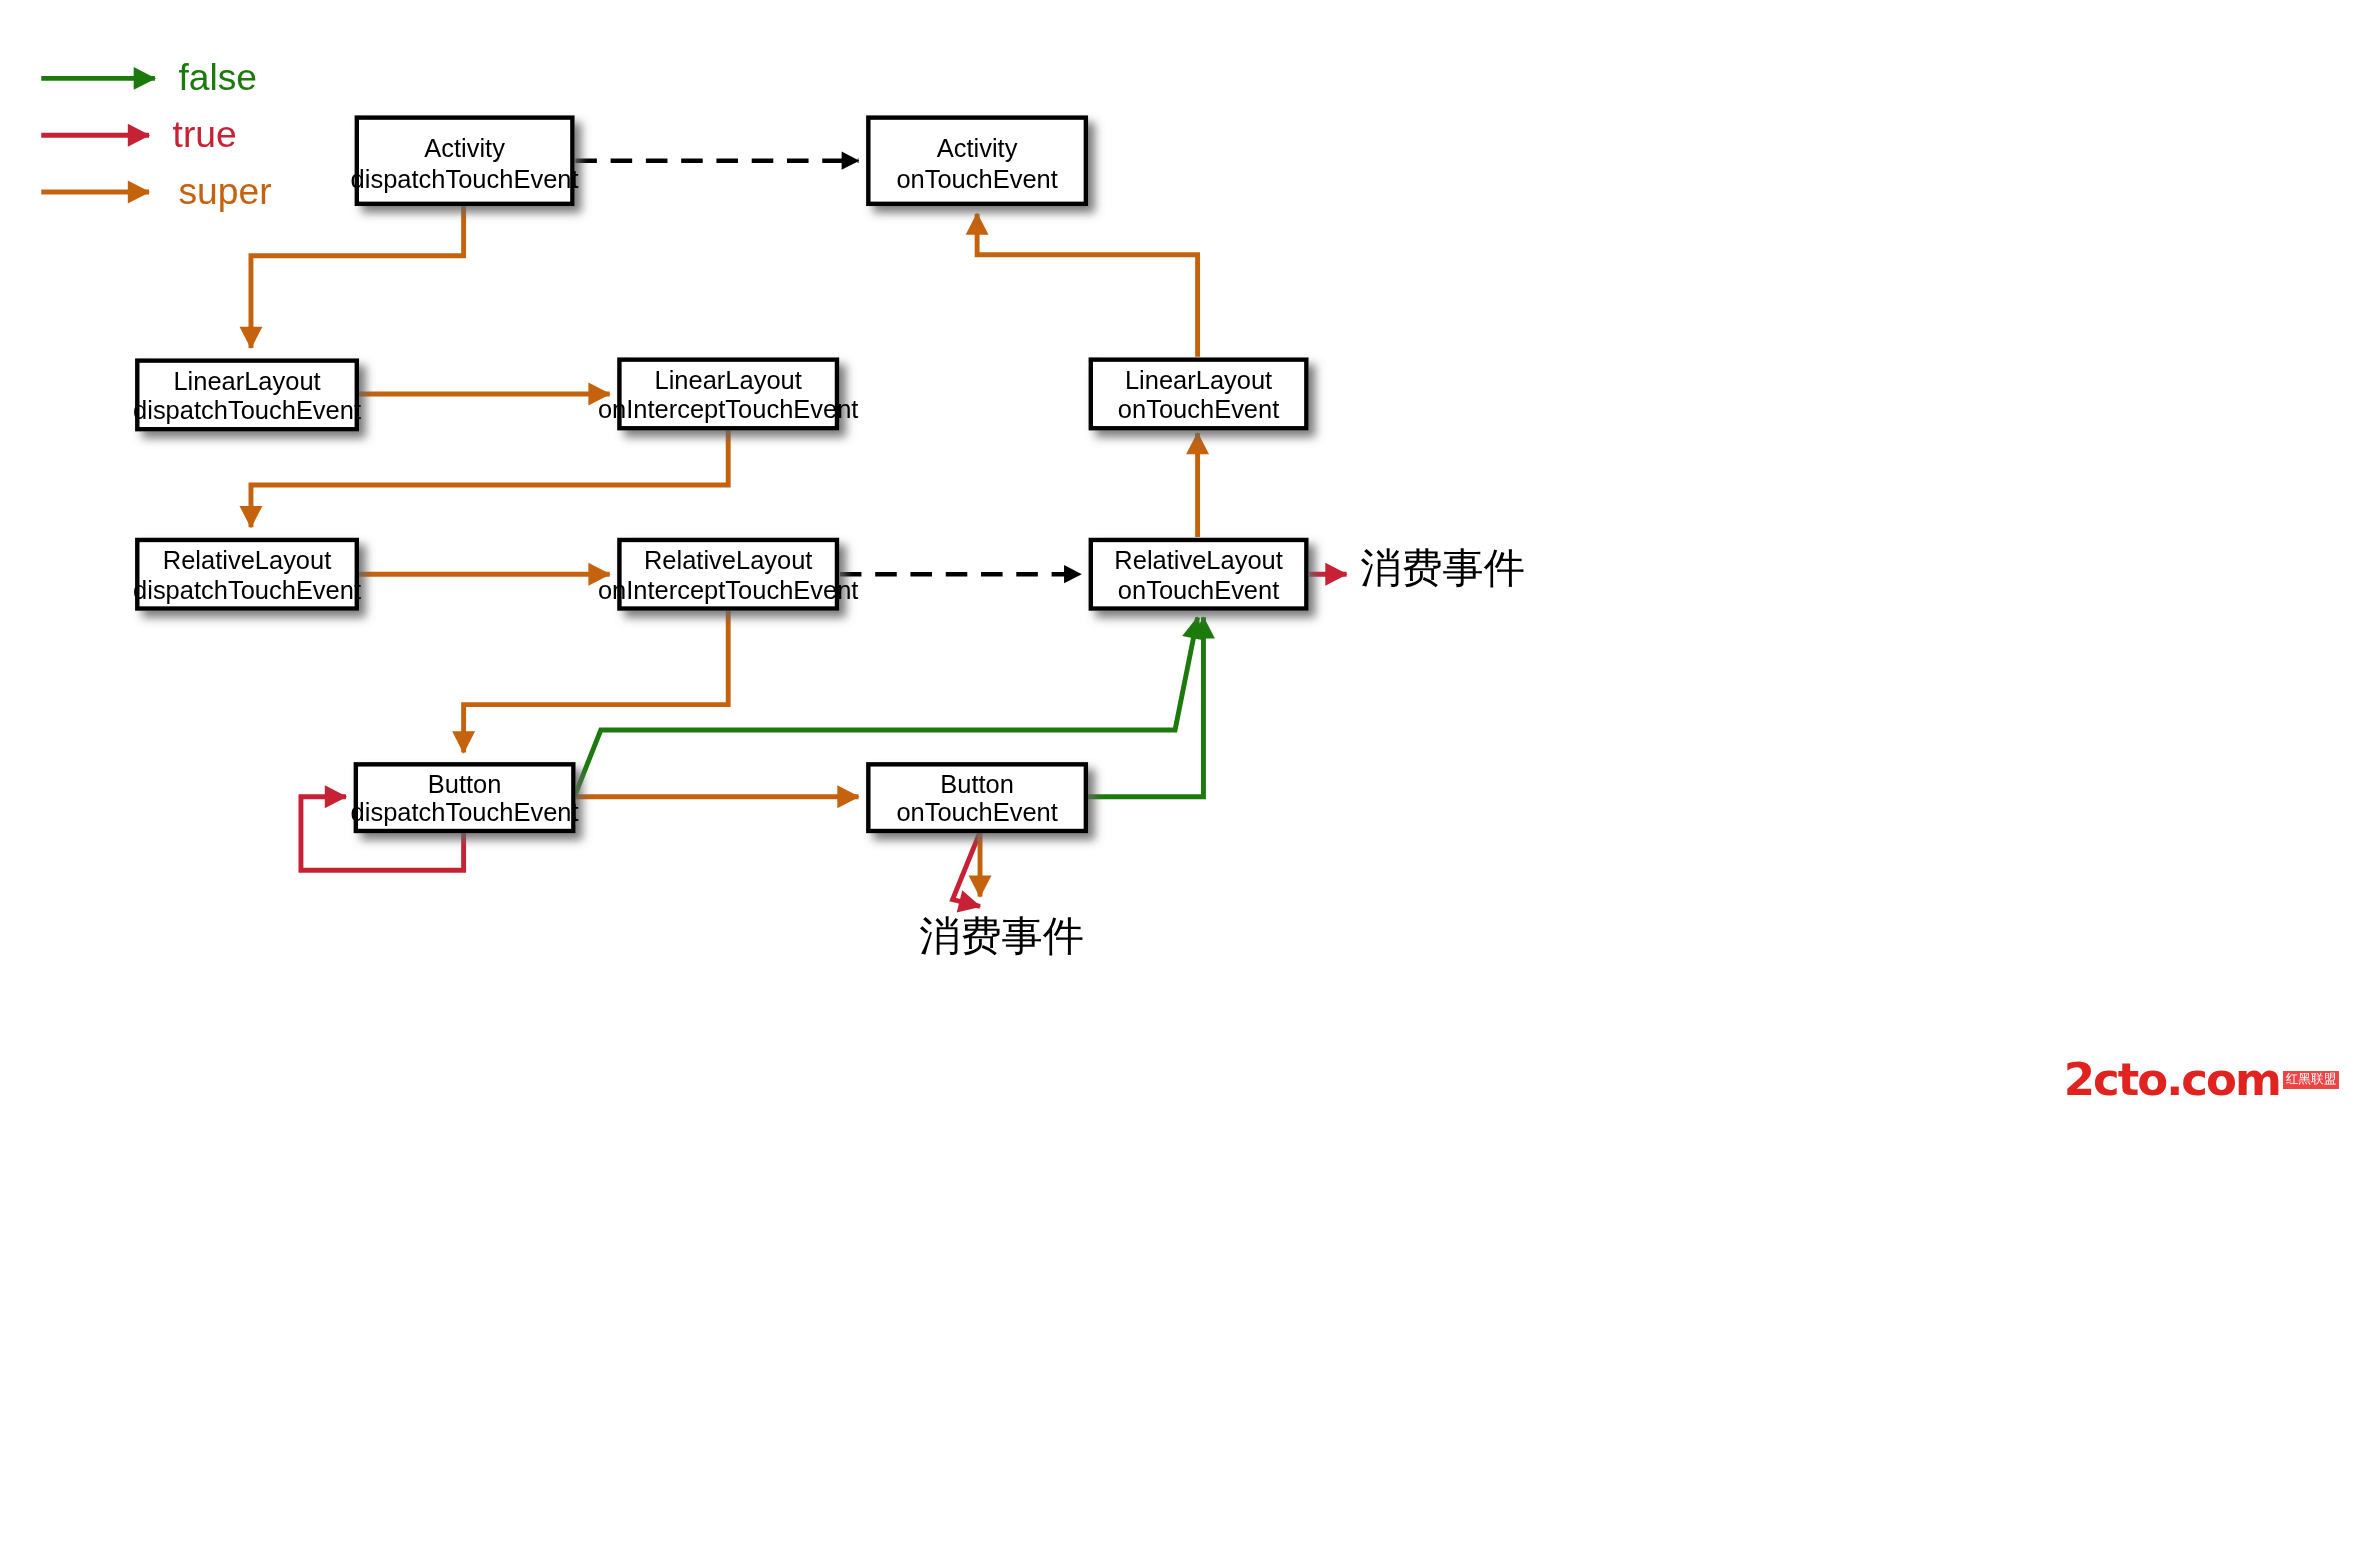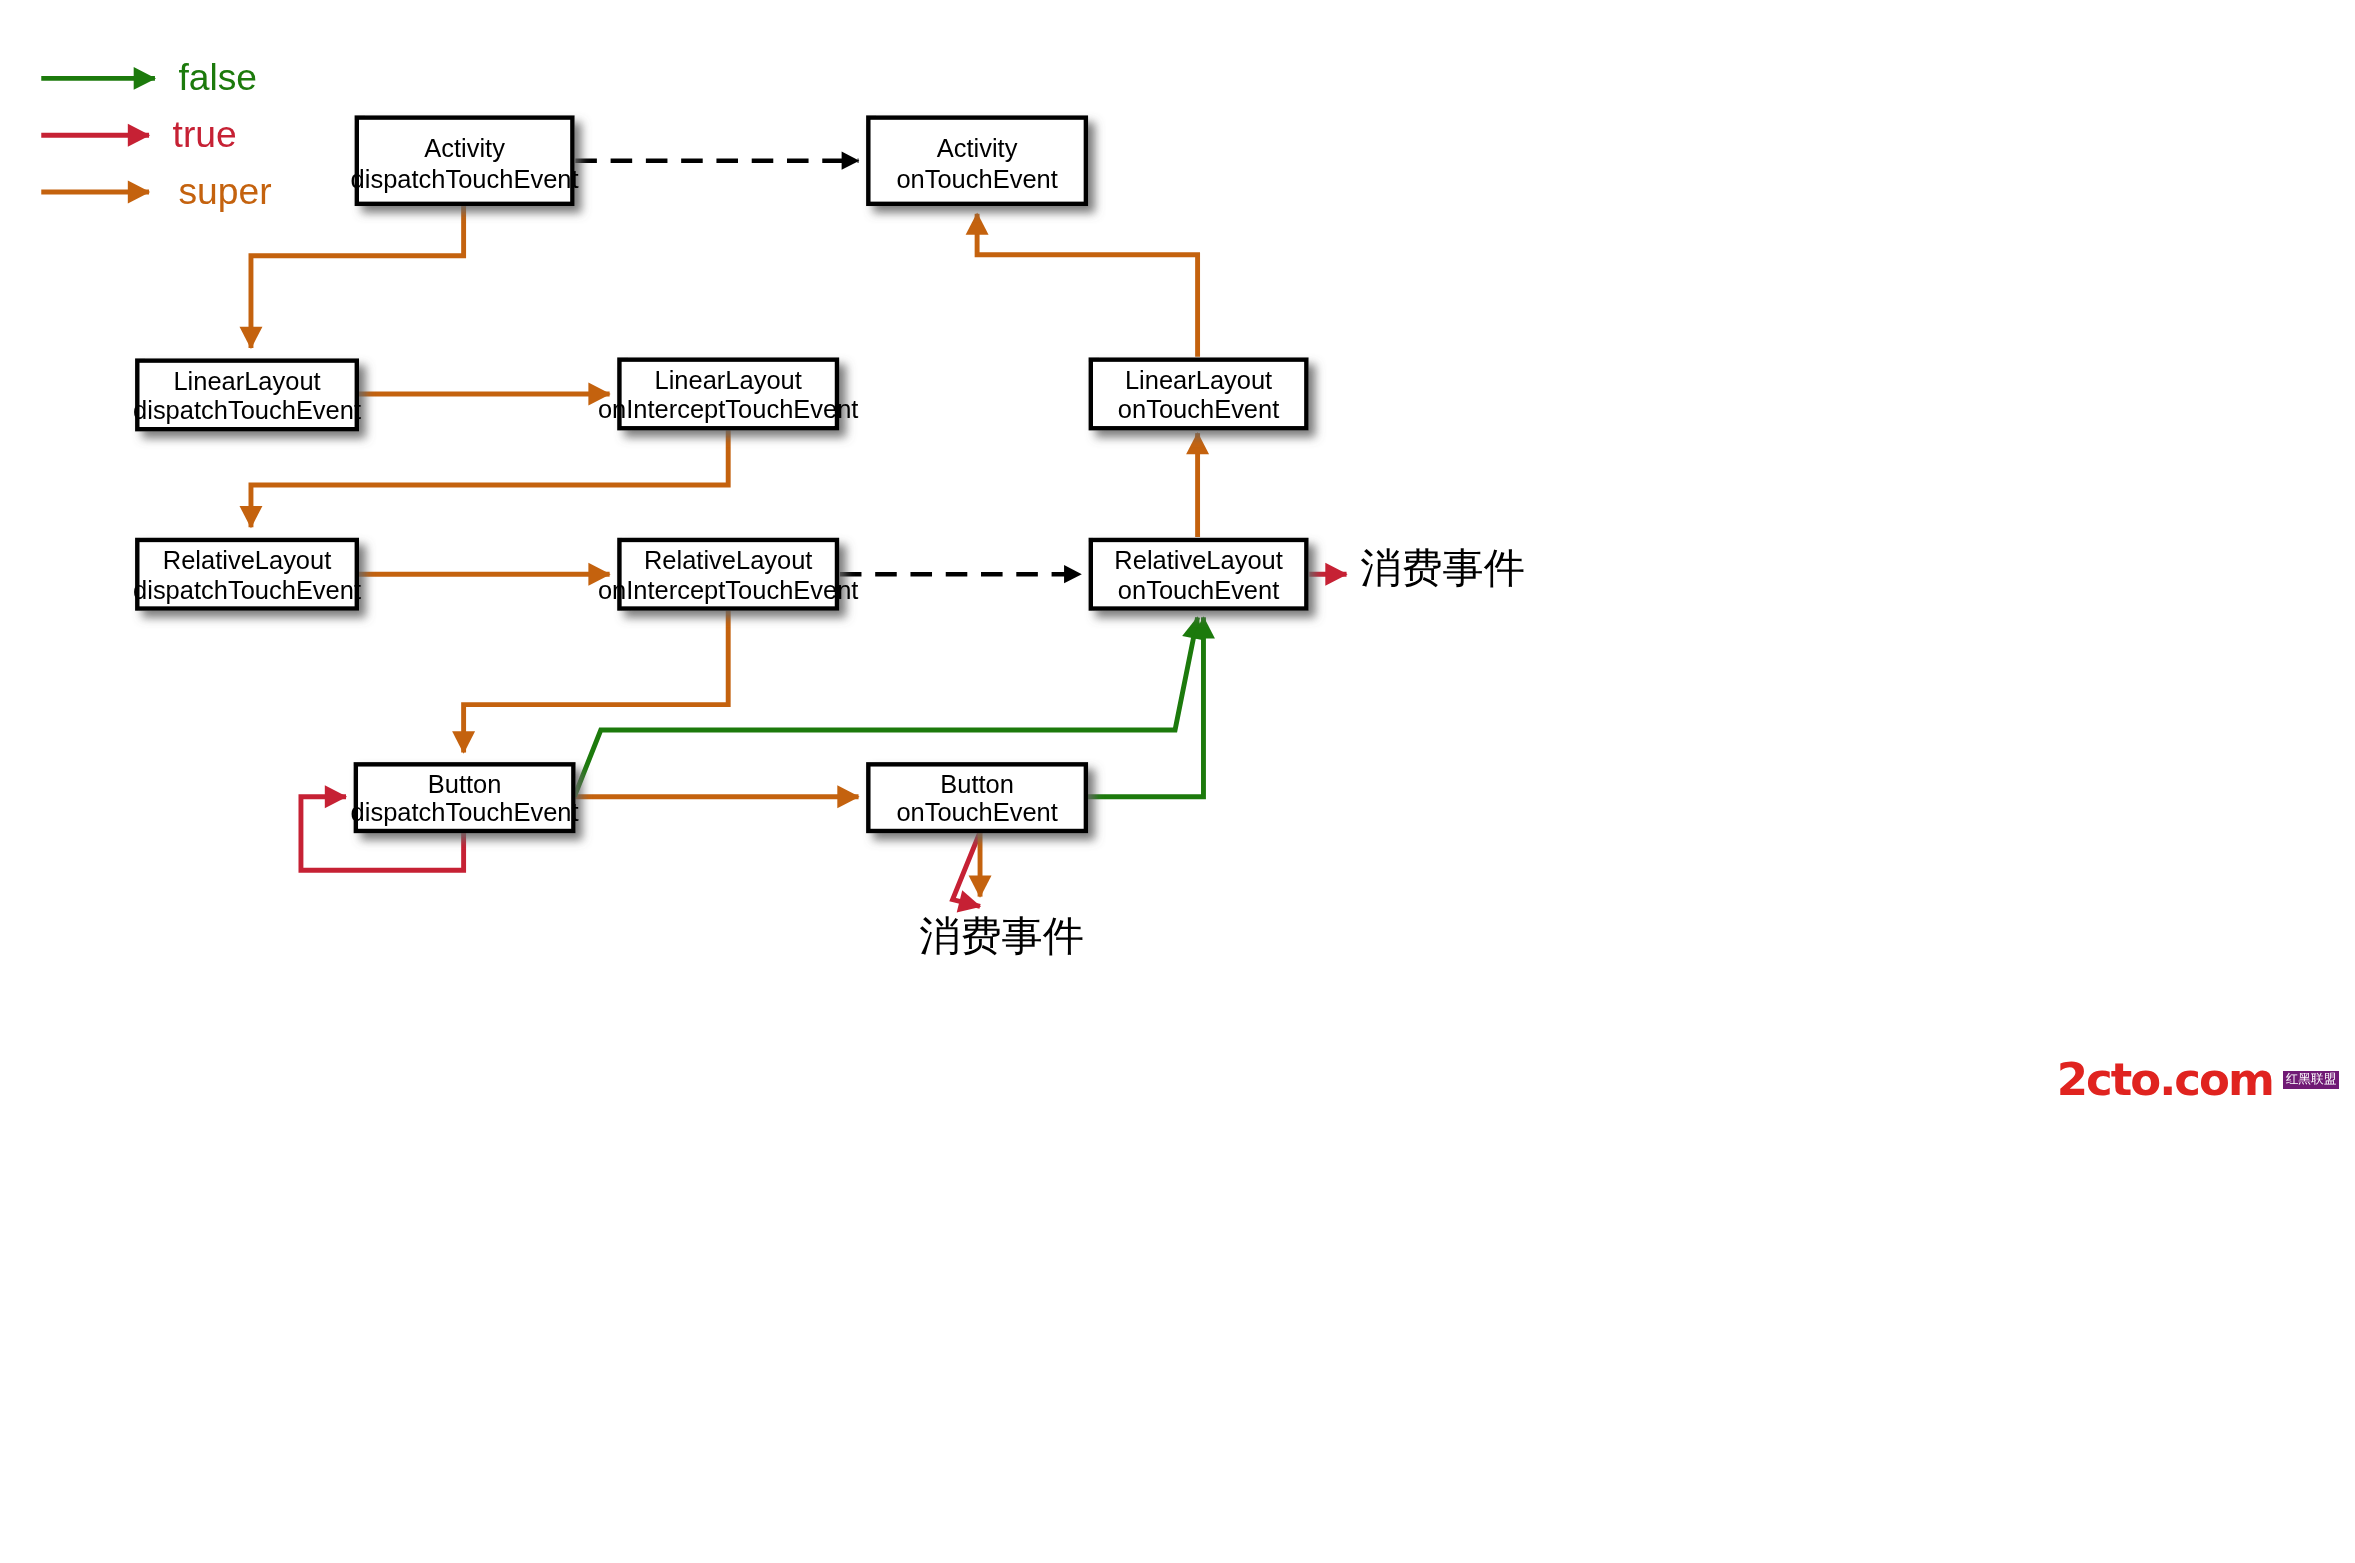--- a/index.html
+++ b/index.html
@@ -54,35 +54,35 @@
     fill: none;
     stroke-linecap: butt;
     stroke-linejoin: miter;
   }
   .wm {
     position: absolute;
     right: 15.7px;
     bottom: 9.8px;
     display: flex;
     align-items: flex-end;
-    gap: 10px;
+    gap: 3px;
   }
   .wm-main {
     font-family: "DejaVu Sans", sans-serif;
     font-size: 45px;
     font-weight: bold;
     color: #e0231f;
     letter-spacing: -2px;
     line-height: 1;
   }
   .wm-cn {
     font-family: Liberation Serif, serif;
     font-size: 12.7px;
     color: #ffffff;
-    background: #701a75;
+    background: #ef4444;
     padding: 2px 2.9px;
     line-height: 1.1;
     letter-spacing: 0px;
     margin-bottom: 13.7px;
   }
 </style>
 </head>
 <body>
 
 <div id="diagram-root">

